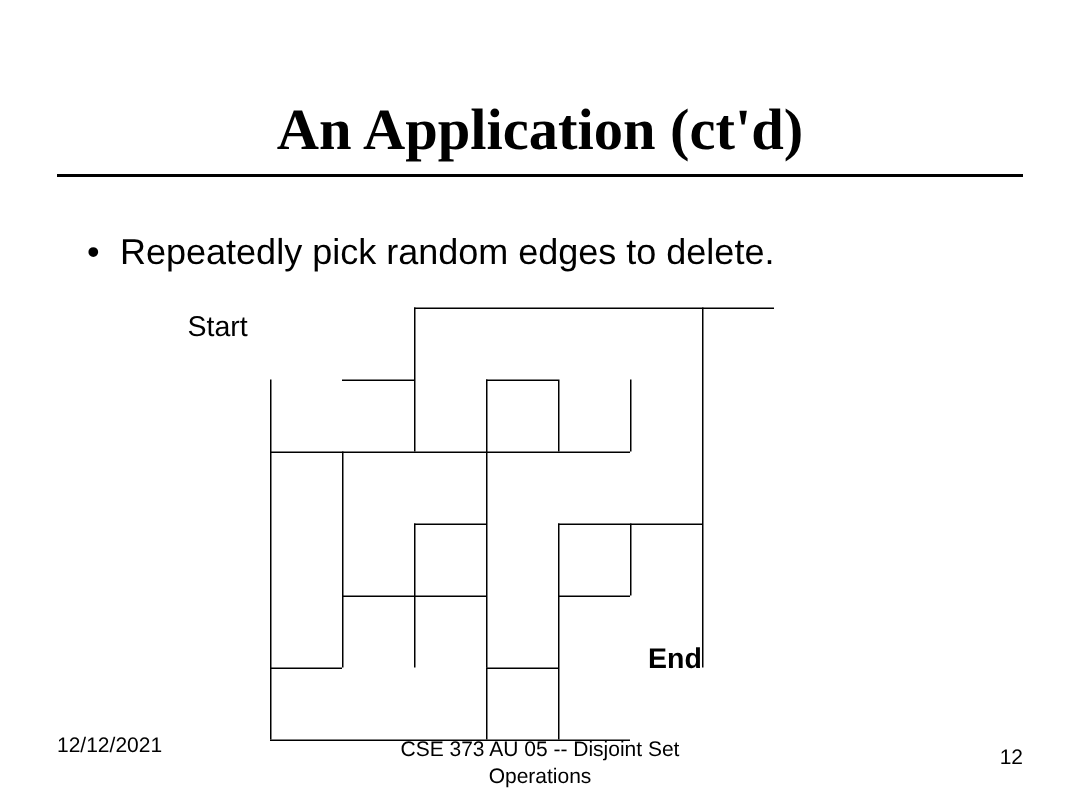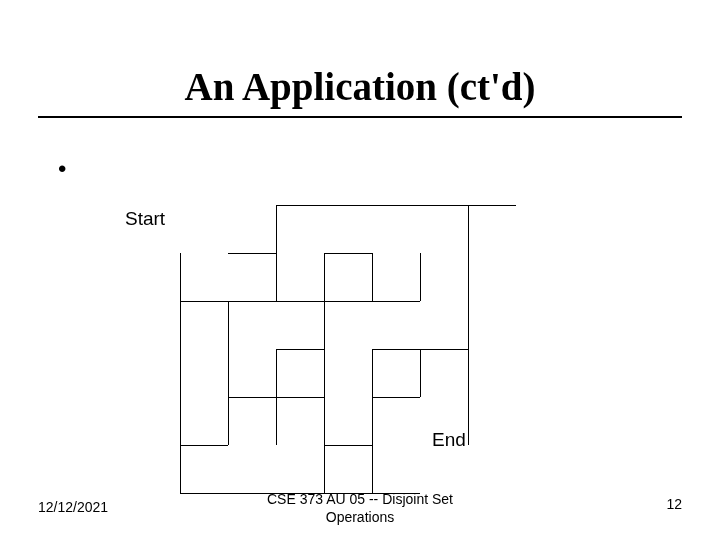--- a/index.html
+++ b/index.html
@@ -53,20 +53,21 @@
     position: absolute;
     top: 208px;
     left: 125px;
     font-size: 19px;
   }
   .end-label {
     position: absolute;
     top: 429px;
     left: 432px;
     font-size: 19px;
+    font-weight: bold;
   }
   .maze {
     position: absolute;
     top: 205px;
     left: 180px;
     width: 288px;
     height: 240px;
   }
   .maze-line {
     position: absolute;
@@ -75,21 +76,21 @@
   .footer {
     position: absolute;
     bottom: 14px;
     left: 0;
     width: 720px;
     font-size: 14px;
   }
   .footer-date {
     position: absolute;
     left: 38px;
-    bottom: 11px;
+    bottom: 22px;
     text-align: center;
   }
   .footer-center {
     position: absolute;
     left: 0;
     width: 720px;
     text-align: center;
     bottom: 0;
     line-height: 1.25;
   }
@@ -102,20 +103,21 @@
 </head>
 <body>
 
 <div class="slide">
 
   <div class="title">An Application (ct'd)</div>
   <div class="title-rule"></div>
 
   <div class="bullet-row">
     <span class="bullet-dot">•</span>
+    <span>Repeatedly pick random edges to delete.</span>
   </div>
 
   <div class="start-label">Start</div>
   <div class="end-label">End</div>
 
   <div class="maze" id="maze">
       <div class="maze-line" style="left: 96px; top: 0px; width: 240px; height: 1px;"></div>
       <div class="maze-line" style="left: 48px; top: 48px; width: 48px; height: 1px;"></div>
       <div class="maze-line" style="left: 144px; top: 48px; width: 48px; height: 1px;"></div>
       <div class="maze-line" style="left: 0px; top: 96px; width: 96px; height: 1px;"></div>

